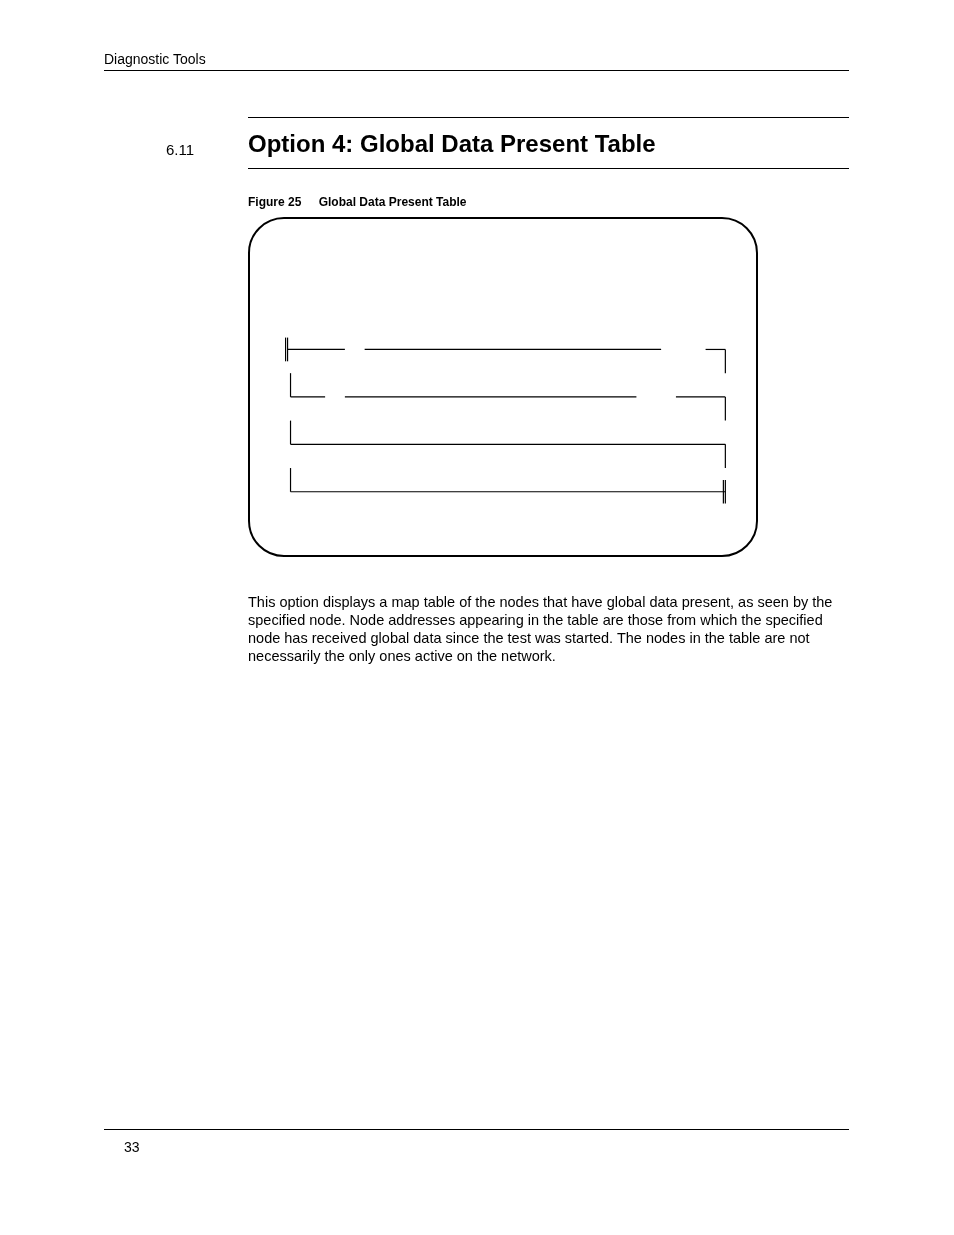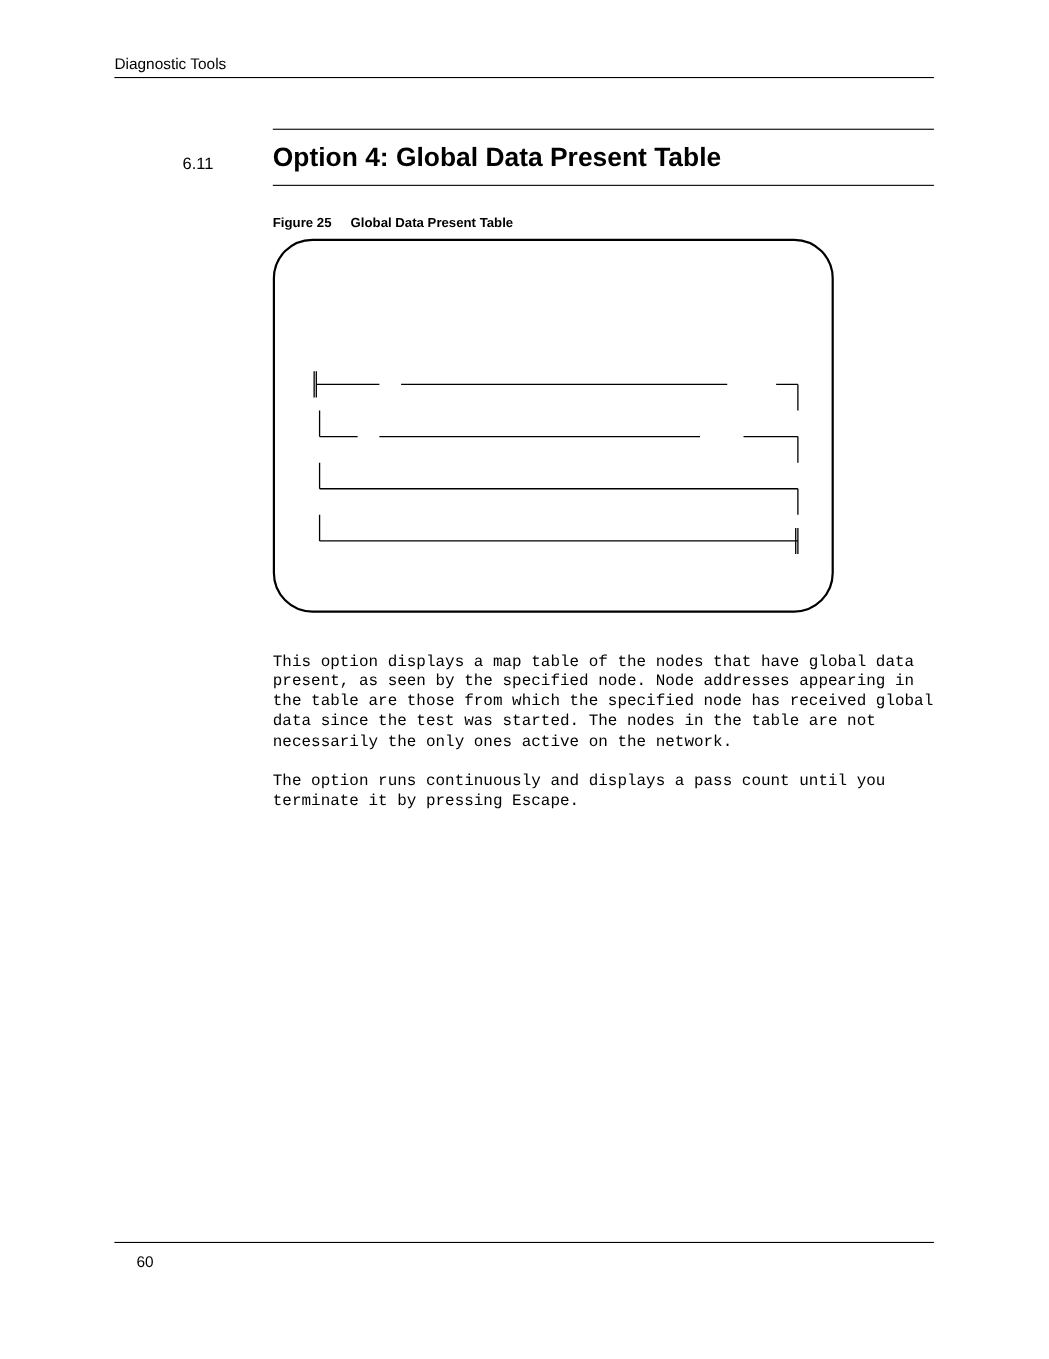--- a/index.html
+++ b/index.html
@@ -69,21 +69,20 @@
   .figure-box svg {
     width: 100%;
     height: 100%;
     display: block;
   }
   .body-text p {
     font-size: 14.5px;
     line-height: 1.25;
     margin: 0 0 18px 0;
     max-width: 610px;
-    font-family: Liberation Mono, monospace;
   }
   .footer-rule {
     position: absolute;
     left: 80px;
     right: 80px;
     bottom: 105px;
     border-top: 1.2px solid #000;
   }
   .page-num {
     position: absolute;
@@ -137,20 +136,19 @@
             <line x1="40" y1="252" x2="40" y2="276"></line>
             <line x1="40" y1="276" x2="480" y2="276"></line>
             <line x1="478" y1="264" x2="478" y2="288"></line>
             <line x1="480" y1="264" x2="480" y2="288"></line>
           </g>
         </svg>
       </div>
 
       <div class="body-text">
         <p>This option displays a map table of the nodes that have global data present, as seen by the specified node.  Node addresses appearing in the table are those from which the specified node has received global data since the test was started. The nodes in the table are not necessarily the only ones active on the network.</p>
-        <p>The option runs continuously and displays a pass count until you terminate it by pressing Escape.</p>
       </div>
     </div>
   </div>
 
   <div class="footer-rule"></div>
-  <div class="page-num">60</div>
+  <div class="page-num">33</div>
 </div>
 
 </body></html>

